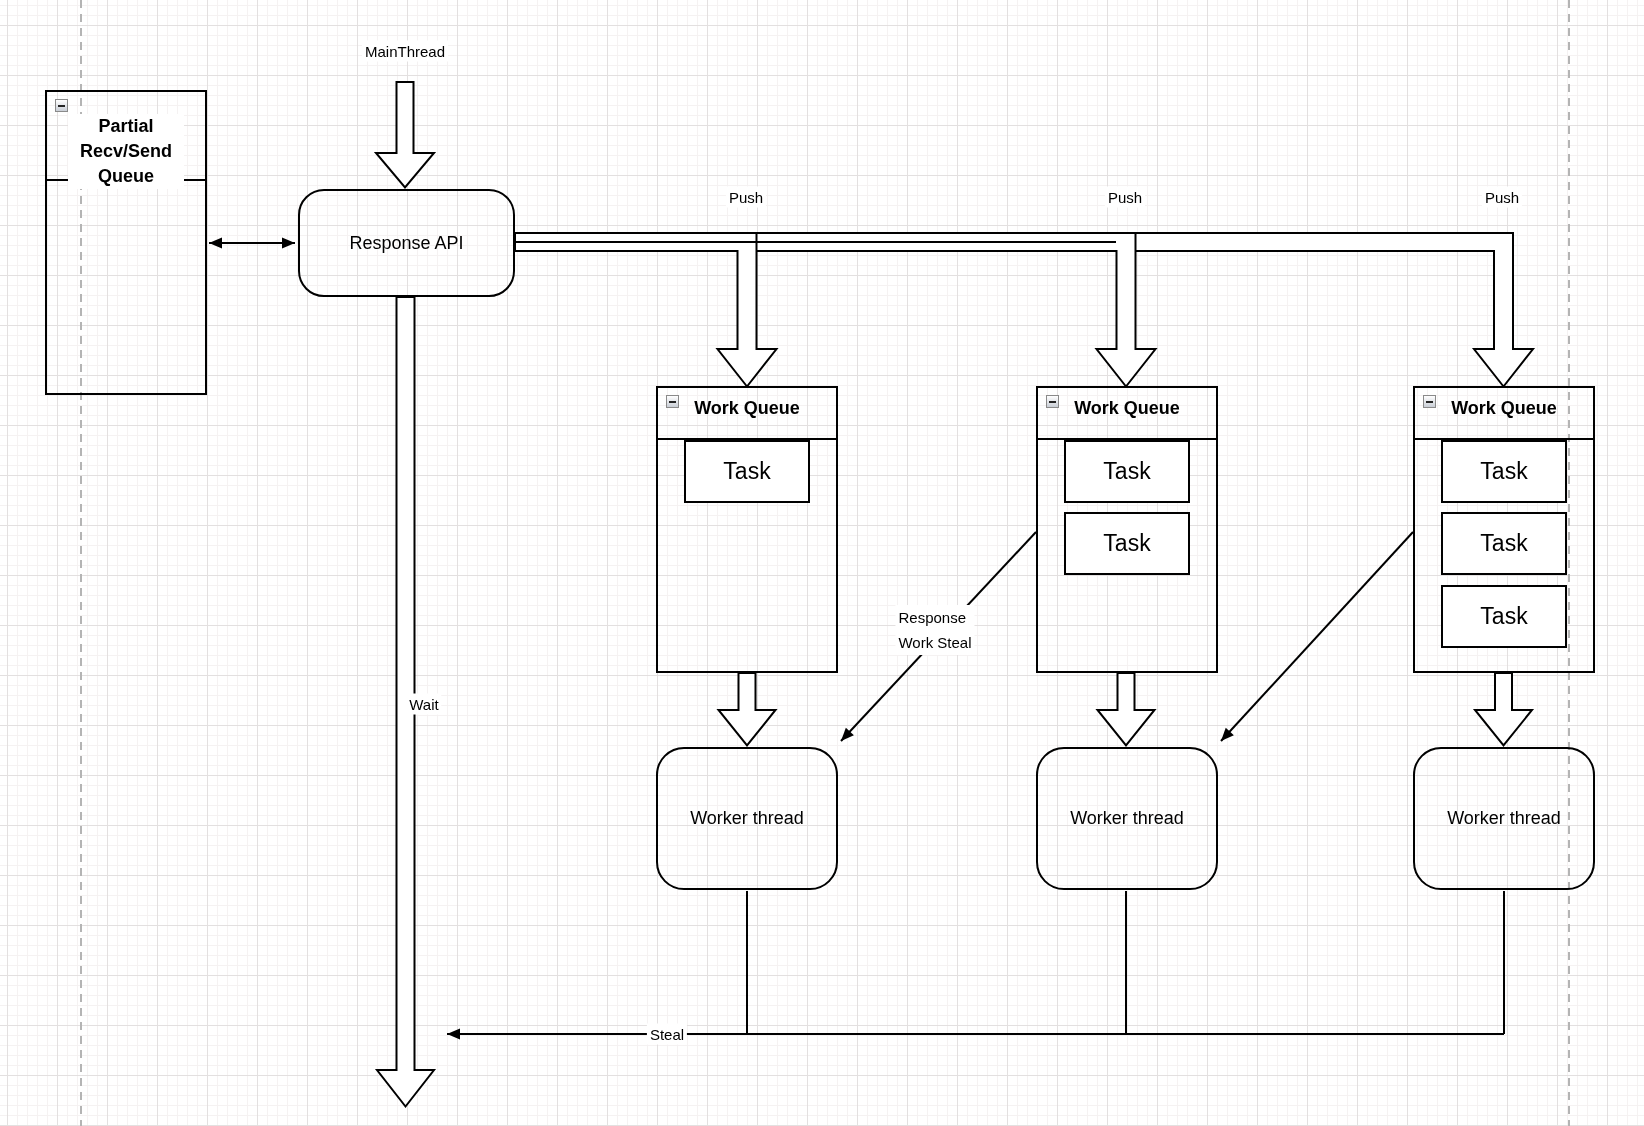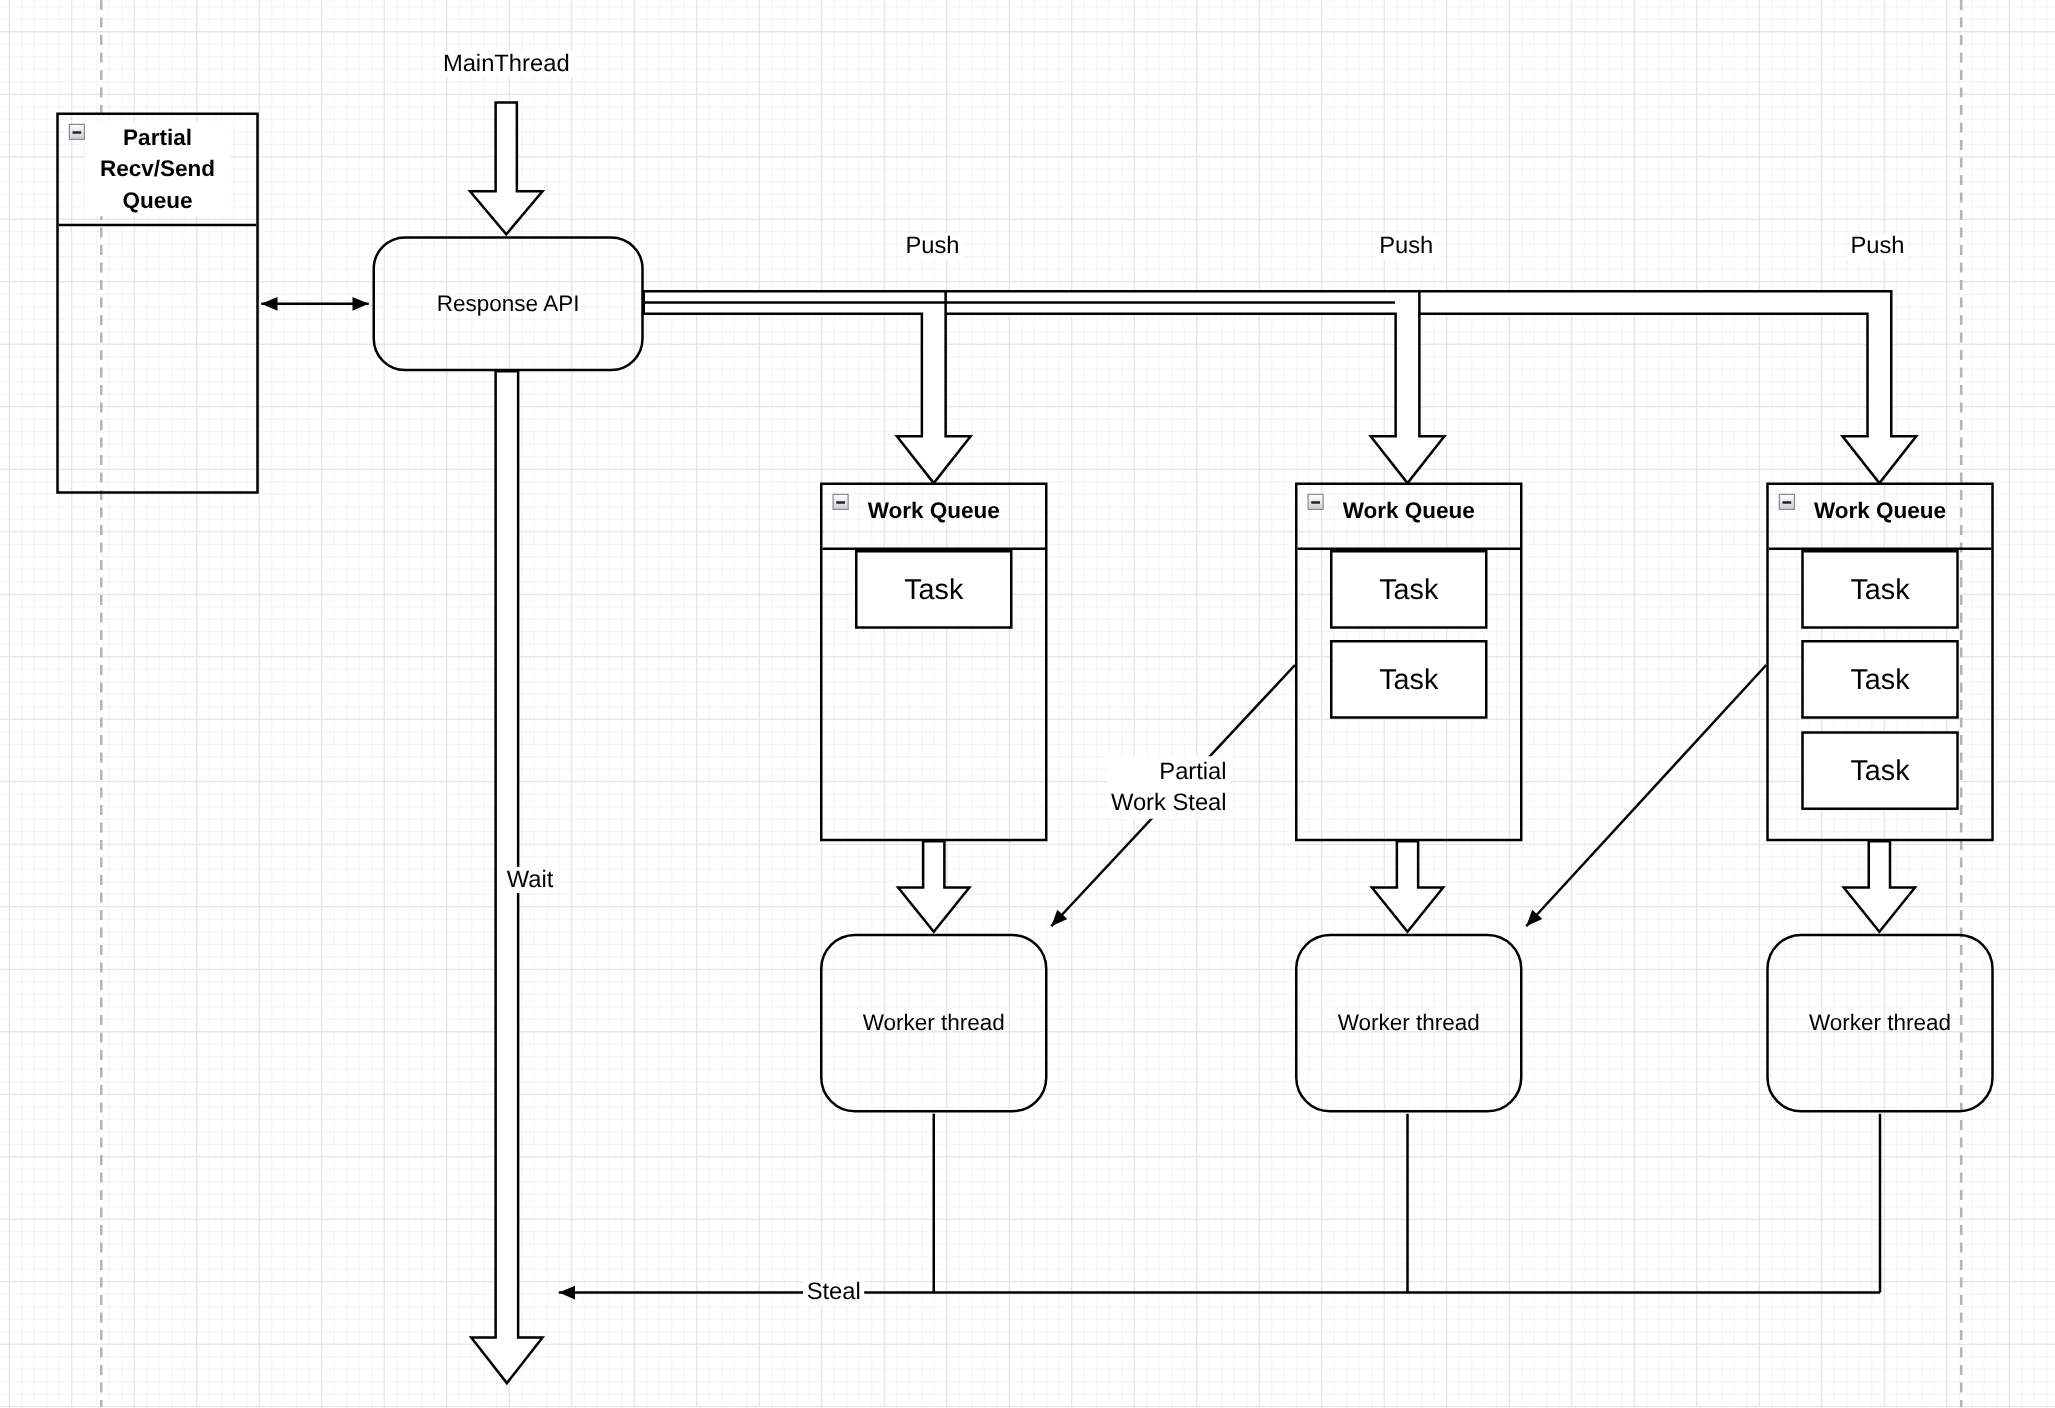--- a/index.html
+++ b/index.html
@@ -16,30 +16,30 @@
     background-position:7px 0,0 25px,7px 0,0 5px;
   }
   svg.wires{position:absolute;left:0;top:0;z-index:1;}
   .node{position:absolute;box-sizing:border-box;border:2px solid #000;background:transparent;z-index:2;}
   .rounded{border-radius:26px;}
   .worker{border-radius:28px;}
   .vlabel{display:flex;align-items:center;justify-content:center;width:100%;height:100%;font-size:18px;text-align:right;}
   
   .lane-header{position:relative;box-sizing:border-box;border-bottom:2px solid #000;width:100%;}
   .partial-header{height:89px;padding-top:6px;}
-  .partial-title{width:116px;margin:0 auto;font-weight:bold;font-size:18px;line-height:25px;text-align:center;background:#fff;}
+  .partial-title{width:116px;margin:16px auto;font-weight:bold;font-size:18px;line-height:25px;text-align:center;background:#fff;}
   .wq-header{height:52px;}
   .wq-title{position:absolute;left:0;top:0;width:100%;line-height:40px;text-align:center;font-weight:bold;font-size:18px;}
   .collapse-icon{position:absolute;width:13px;height:13px;box-sizing:border-box;border:1px solid #8a8a8a;
     background:linear-gradient(#ffffff,#c9ced6);display:flex;align-items:center;justify-content:center;z-index:3;}
   .minus-glyph{width:7px;height:2px;background:#242424;}
   .task{position:absolute;left:26px;width:126px;height:63px;box-sizing:border-box;border:2px solid #000;
     background:#fff;display:flex;align-items:center;justify-content:center;font-size:23px;z-index:3;}
   .edge-label{position:absolute;transform:translate(-50%,-50%);background:#fff;padding:0 3px;
-    font-size:19px;line-height:21px;white-space:nowrap;text-align:right;z-index:4;}
+    font-size:15px;line-height:21px;white-space:nowrap;text-align:left;z-index:4;}
   .steal-label{line-height:25px;}
 </style>
 </head>
 <body>
 
 <div class="canvas">
 
   <svg class="wires" width="1644" height="1126" viewBox="0 0 1644 1126">
     <defs>
       <marker id="arrowhead" markerUnits="userSpaceOnUse" markerWidth="16" markerHeight="14" viewBox="0 0 16 14" refX="14" refY="7" orient="auto-start-reverse">
@@ -129,18 +129,18 @@
   <div class="node worker" style="left:1413px;top:747px;width:182px;height:143px;">
     <div class="vlabel">Worker thread</div>
   </div>
 
   <div class="edge-label" style="left:405px;top:51px;">MainThread</div>
   <div class="edge-label" style="left:746px;top:197px;">Push</div>
   <div class="edge-label" style="left:1125px;top:197px;">Push</div>
   <div class="edge-label" style="left:1502px;top:197px;">Push</div>
   <div class="edge-label" style="left:424px;top:704px;">Wait</div>
   <div class="edge-label steal-label" style="left:935px;top:630px;">
-    <div>Partial</div>
+    <div>Response</div>
     <div>Work Steal</div>
   </div>
   <div class="edge-label" style="left:667px;top:1034px;">Steal</div>
 
 </div>
 
 </body></html>

